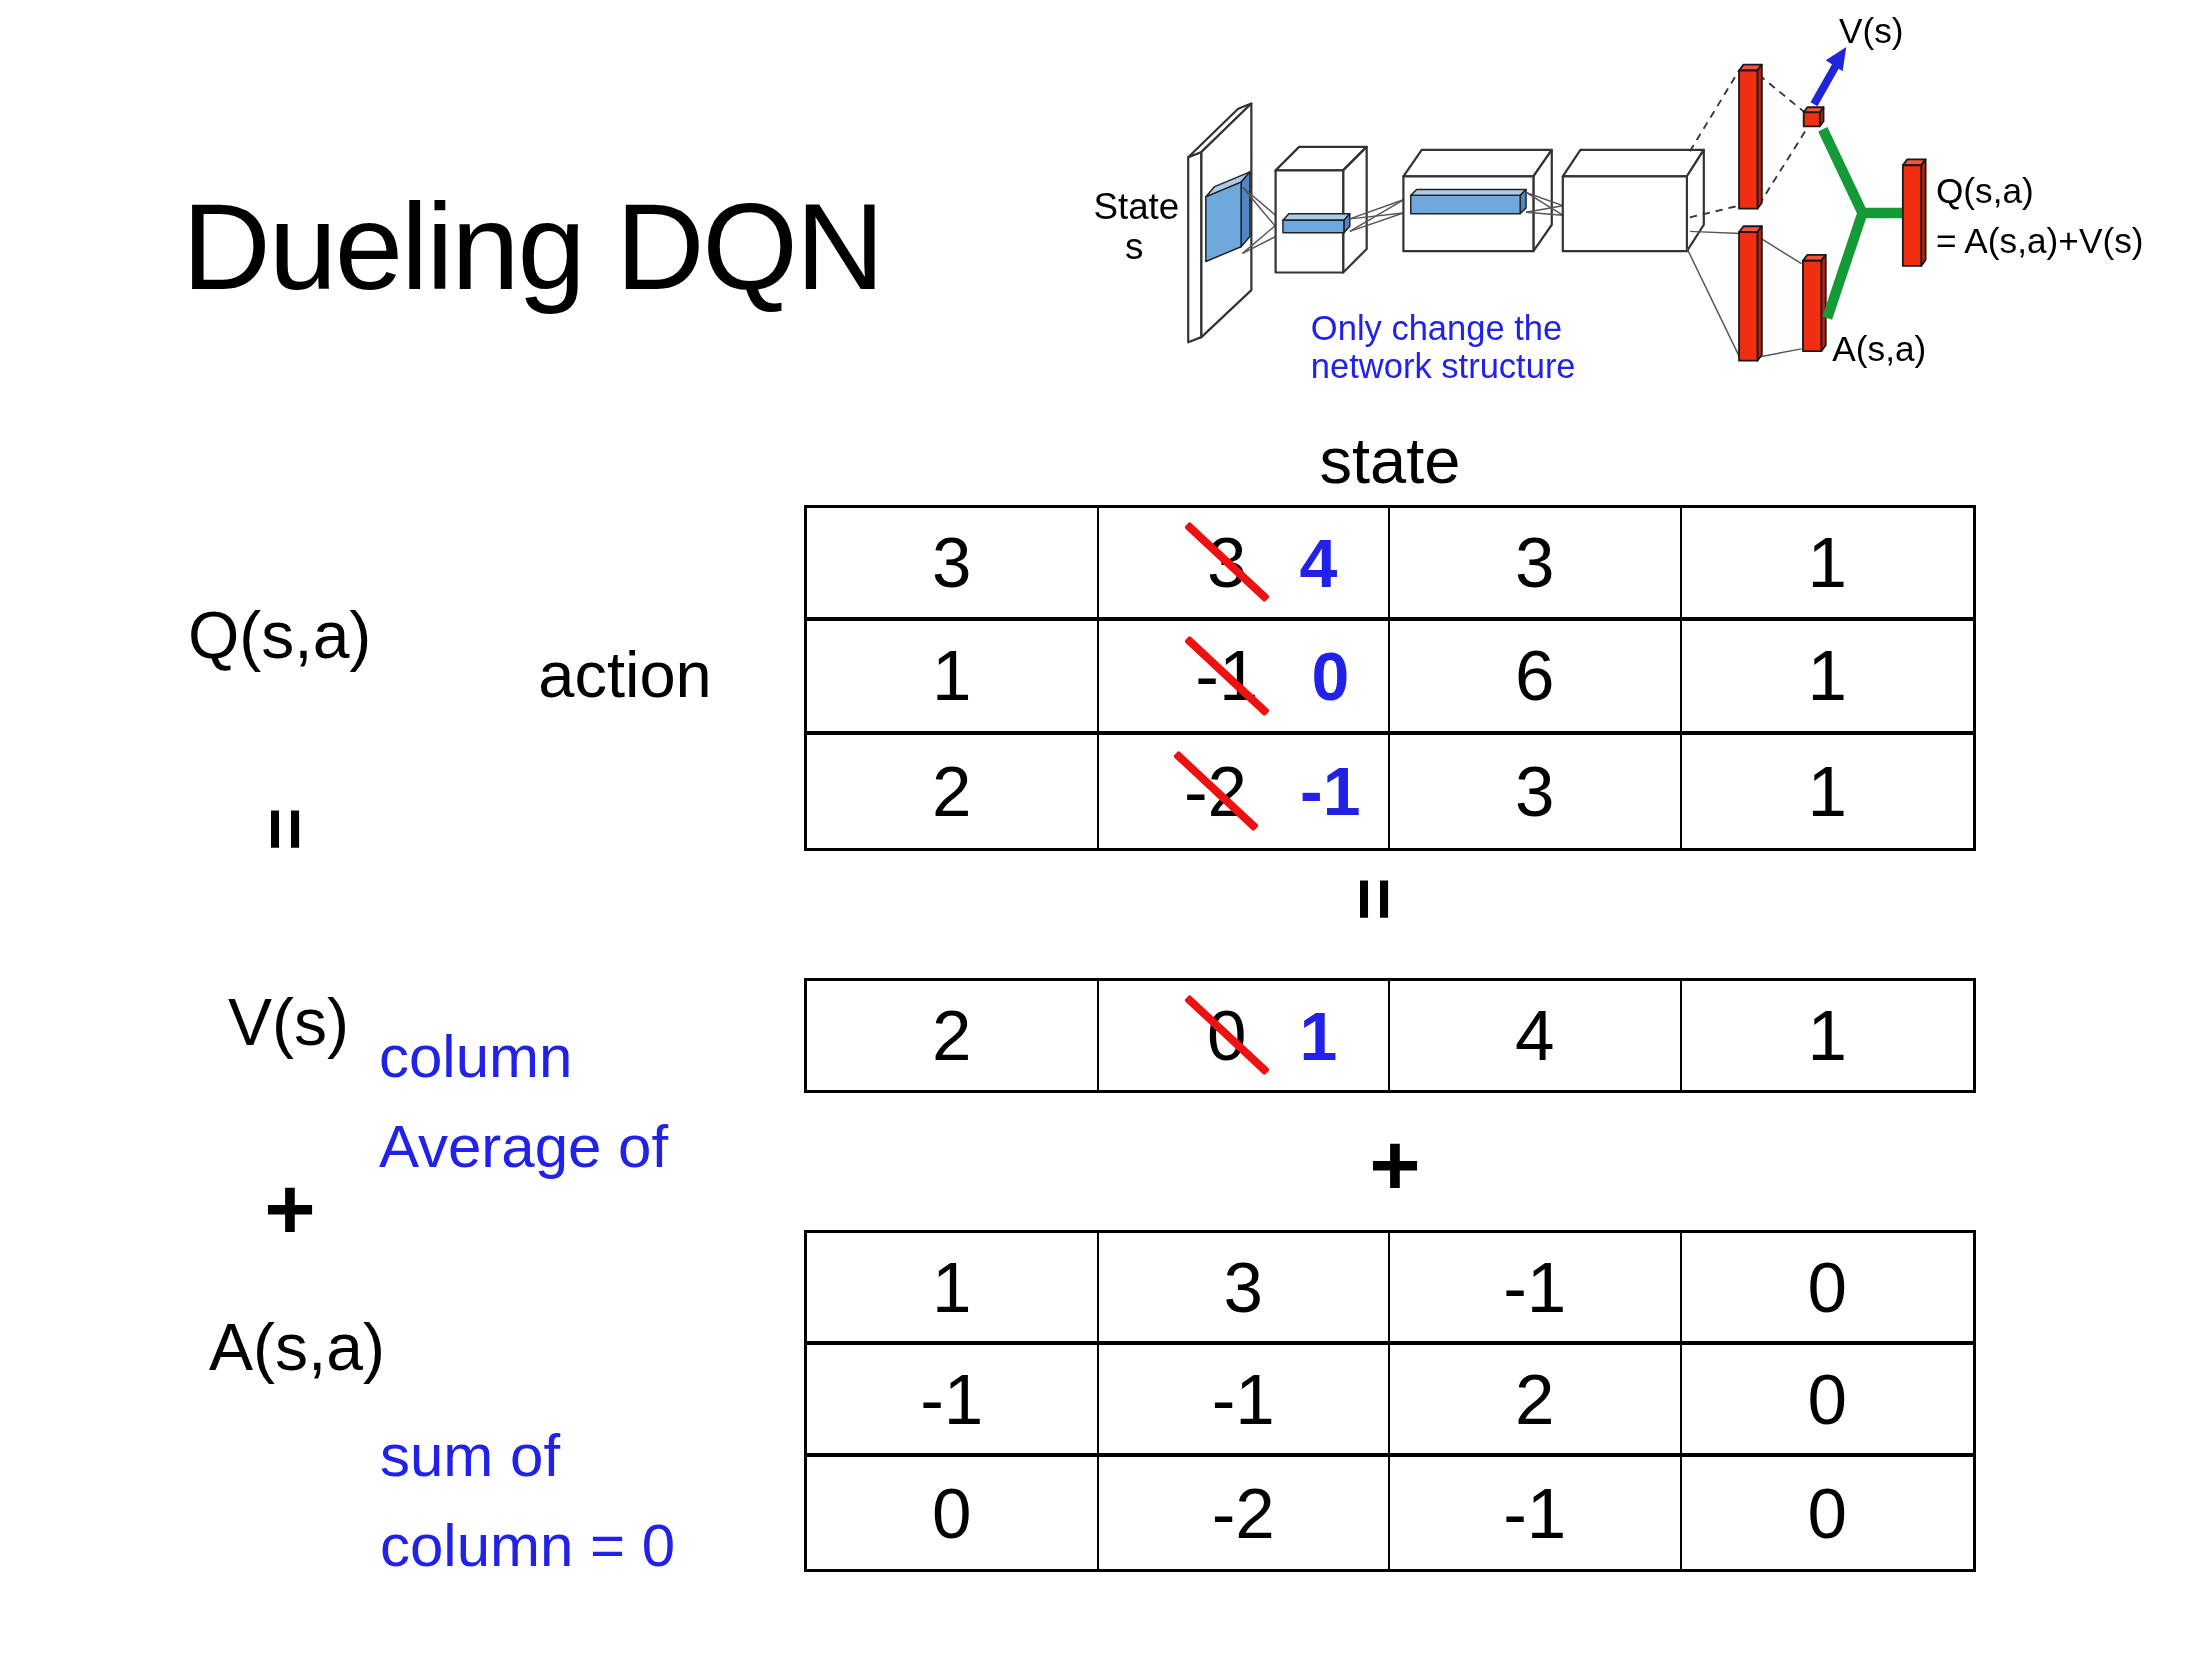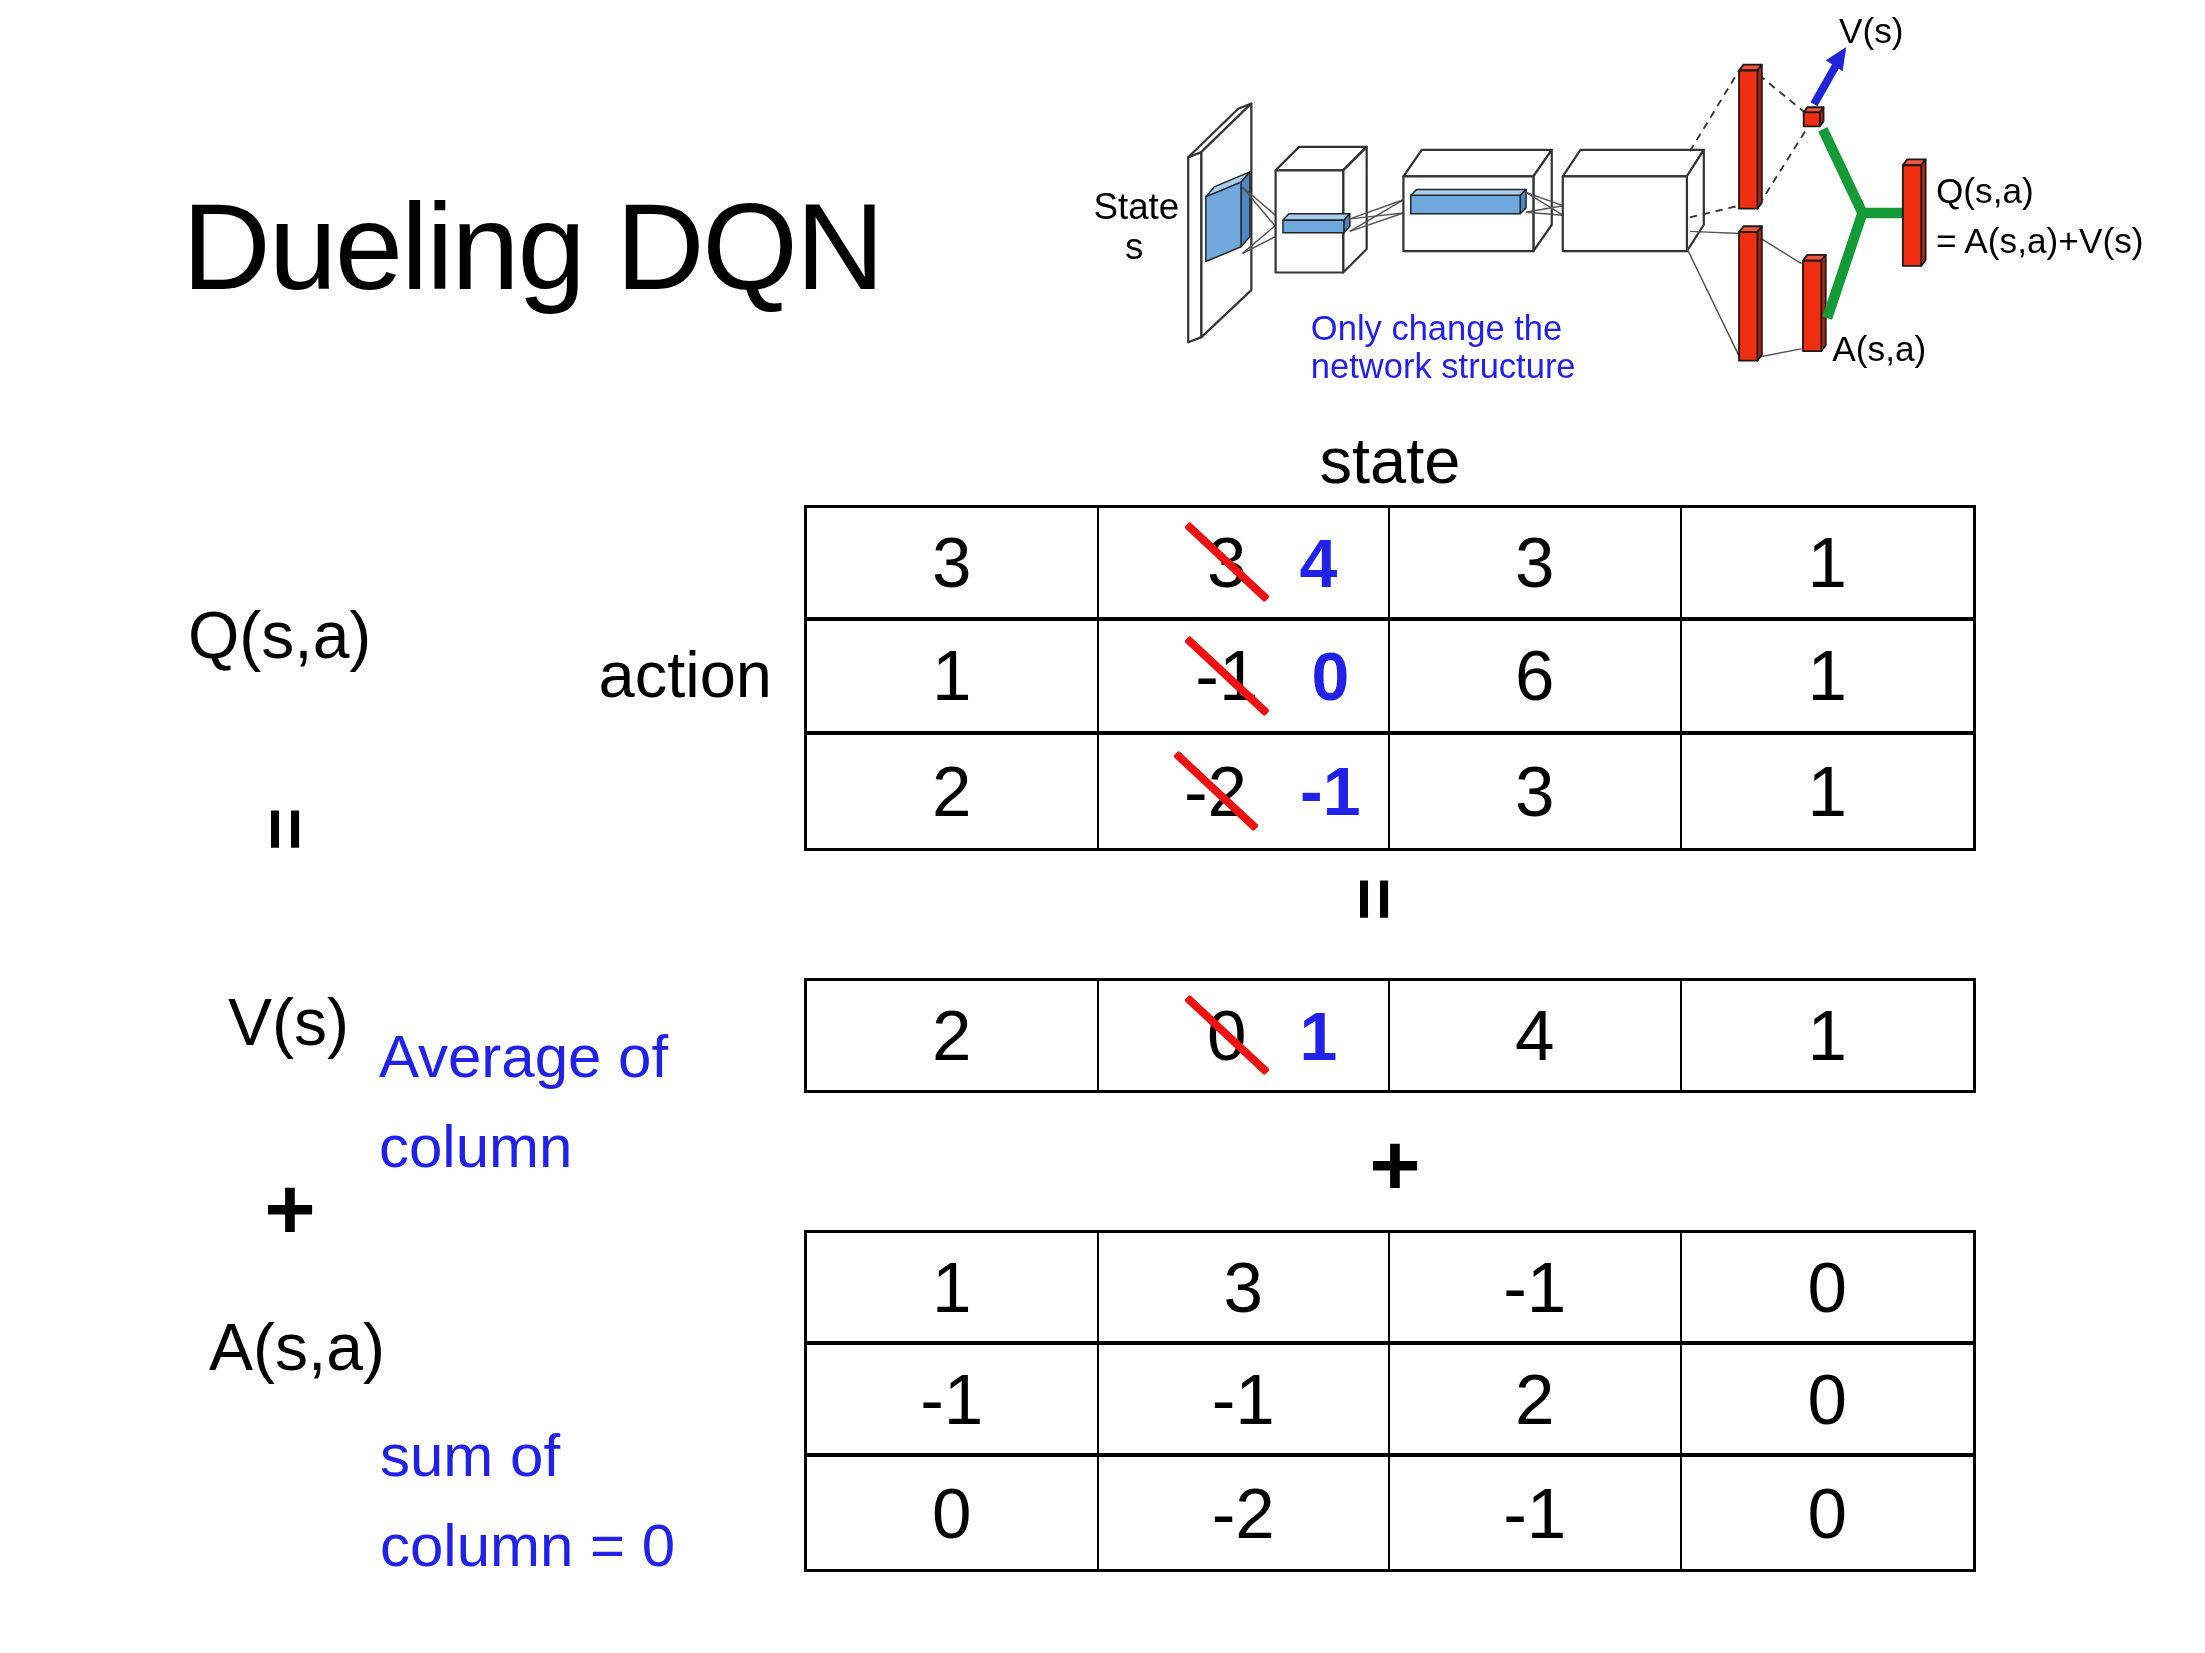--- a/index.html
+++ b/index.html
@@ -7,21 +7,21 @@
        font-family:"Liberation Sans",sans-serif;color:#000;overflow:hidden}
   .abs{position:absolute}
 
   #title{left:182px;top:176px;font-size:123px;letter-spacing:-2.2px;color:#000000;white-space:nowrap}
 
   .side-label{font-size:66px;color:#000;white-space:nowrap}
   #q-label{left:188px;top:597px}
   #v-label{left:228px;top:984px}
   #a-label{left:209px;top:1309px}
 
-  #action-label{left:478px;top:637px;width:294px;text-align:right;font-size:65px}
+  #action-label{left:478px;top:637px;width:294px;text-align:center;font-size:65px}
   #state-header{left:804px;top:423px;width:1172px;text-align:center;font-size:65px}
 
   .op-box{display:flex;align-items:center;justify-content:center}
   .rot-eq{display:inline-block;transform:rotate(90deg);font-weight:bold;font-size:74px;line-height:1}
   #eq-left{left:241px;top:788px;width:88px;height:81px}
   #eq-mid{left:1330px;top:858px;width:88px;height:81px}
   .plus{font-size:88px;font-weight:bold;line-height:1}
   #plus-left{left:246px;top:1161px;width:88px;height:96px}
   #plus-mid{left:1351px;top:1117px;width:88px;height:96px}
 
@@ -160,22 +160,22 @@
 <div class="abs op-box" id="eq-left">
     <span class="rot-eq">=</span>
   </div>
 <div class="abs side-label" id="v-label">V(s)</div>
 <div class="abs op-box" id="plus-left">
     <span class="plus">+</span>
   </div>
 <div class="abs side-label" id="a-label">A(s,a)</div>
 
 <div class="abs blue-note" id="avg-note">
+  <span>column</span>
   <span>Average of</span>
-  <span>column</span>
 </div>
 <div class="abs blue-note" id="sum-note">
   <span>sum of</span>
   <span>column = 0</span>
 </div>
 
 <div class="mtable" id="q-table">
     <div class="cell">
       <span>3</span>
     </div>

